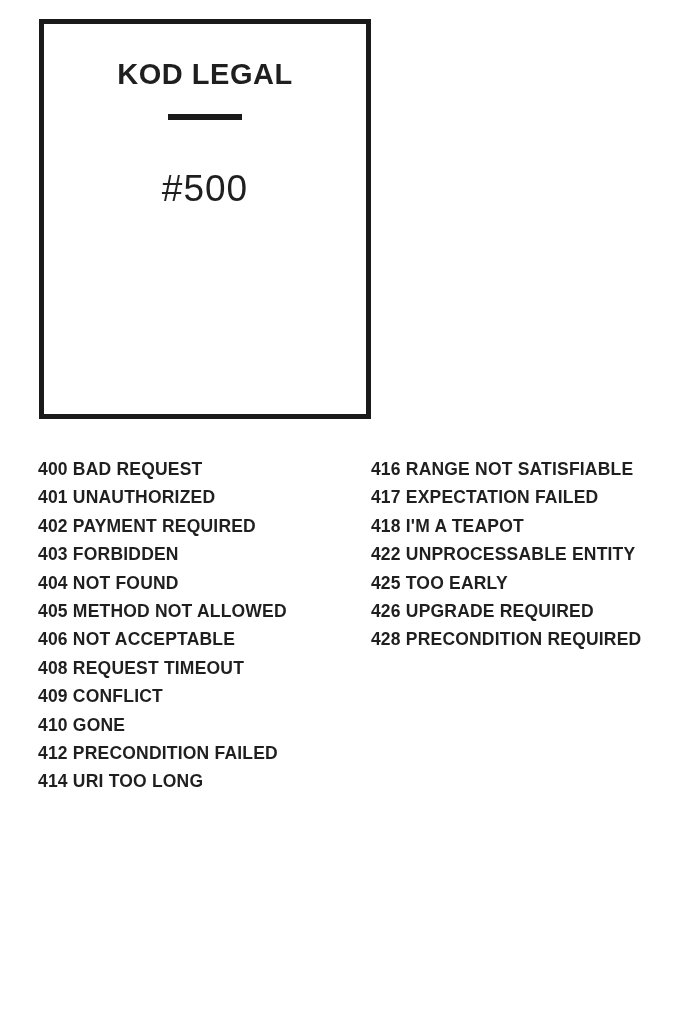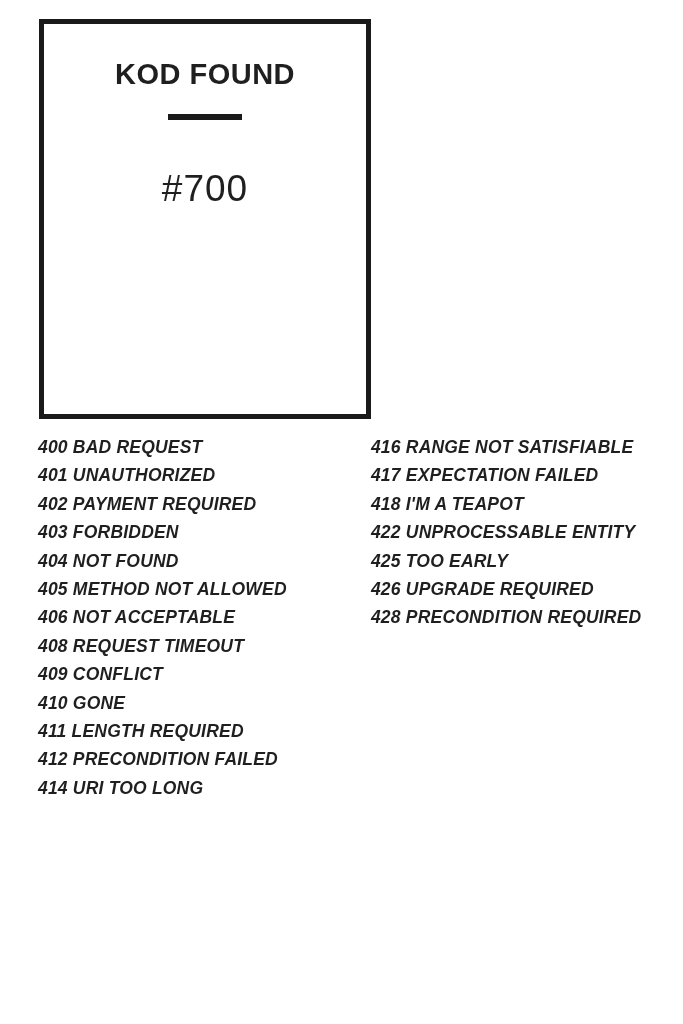--- a/index.html
+++ b/index.html
@@ -49,25 +49,24 @@
     margin-top: 48px;
     text-align: center;
     font-size: 37px;
     font-weight: 400;
     letter-spacing: 1px;
     color: #1f1f1f;
   }
   .columns {
     position: absolute;
     left: 38px;
-    top: 433px;
+    top: 455px;
     width: 615px;
     display: flex;
     gap: 2px;
-    font-style: italic;
   }
   .col {
     width: 332px;
     box-sizing: border-box;
     padding-right: 16px;
   }
   .col.right {
     width: 283px;
     padding-right: 0;
   }
@@ -79,38 +78,37 @@
     color: #1f1f1f;
     text-transform: uppercase;
   }
 </style>
 </head>
 <body>
 
 <div class="page">
 
   <div class="card">
-    <div class="card-title">KOD FOUND</div>
+    <div class="card-title">KOD LEGAL</div>
     <div class="card-rule"></div>
-    <div class="card-code">#700</div>
+    <div class="card-code">#500</div>
   </div>
 
   <div class="columns">
     <div class="col left">
         <div class="code-item">400 BAD REQUEST</div>
         <div class="code-item">401 UNAUTHORIZED</div>
         <div class="code-item">402 PAYMENT REQUIRED</div>
         <div class="code-item">403 FORBIDDEN</div>
         <div class="code-item">404 NOT FOUND</div>
         <div class="code-item">405 METHOD NOT ALLOWED</div>
         <div class="code-item">406 NOT ACCEPTABLE</div>
         <div class="code-item">408 REQUEST TIMEOUT</div>
         <div class="code-item">409 CONFLICT</div>
         <div class="code-item">410 GONE</div>
-        <div class="code-item">411 LENGTH REQUIRED</div>
         <div class="code-item">412 PRECONDITION FAILED</div>
         <div class="code-item">414 URI TOO LONG</div>
       </div>
     <div class="col right">
         <div class="code-item">416 RANGE NOT SATISFIABLE</div>
         <div class="code-item">417 EXPECTATION FAILED</div>
         <div class="code-item">418 I'M A TEAPOT</div>
         <div class="code-item">422 UNPROCESSABLE ENTITY</div>
         <div class="code-item">425 TOO EARLY</div>
         <div class="code-item">426 UPGRADE REQUIRED</div>

